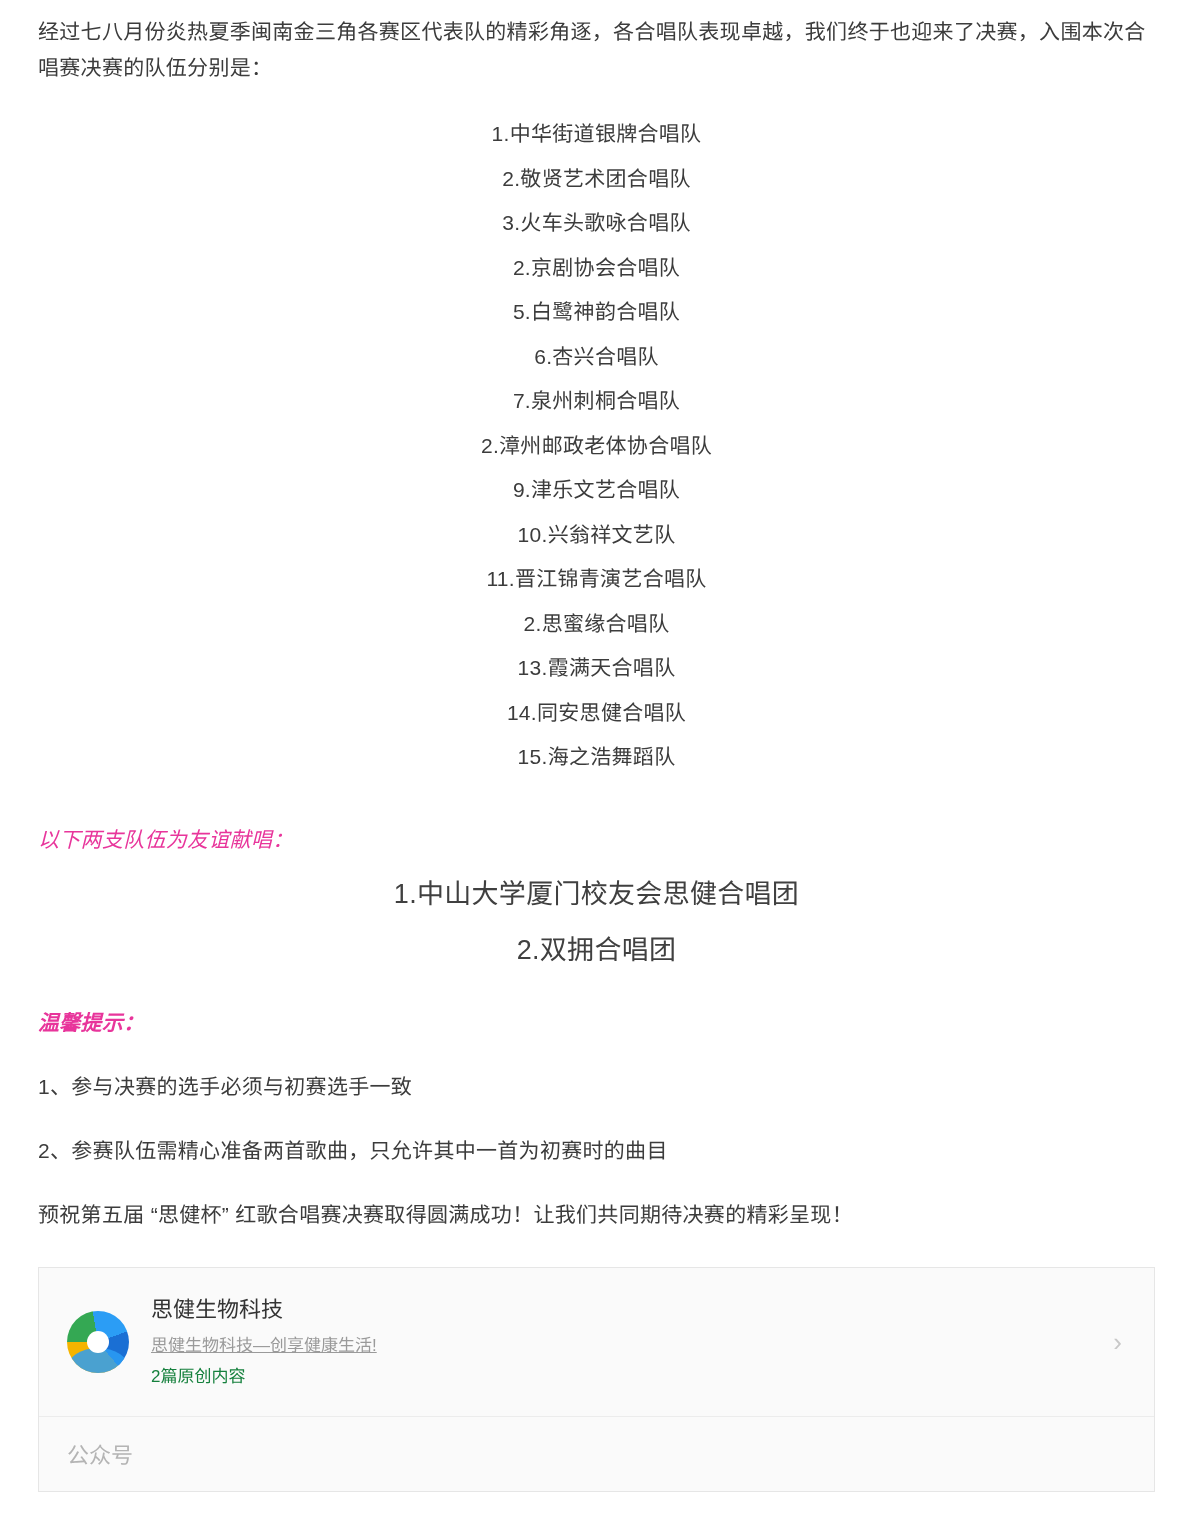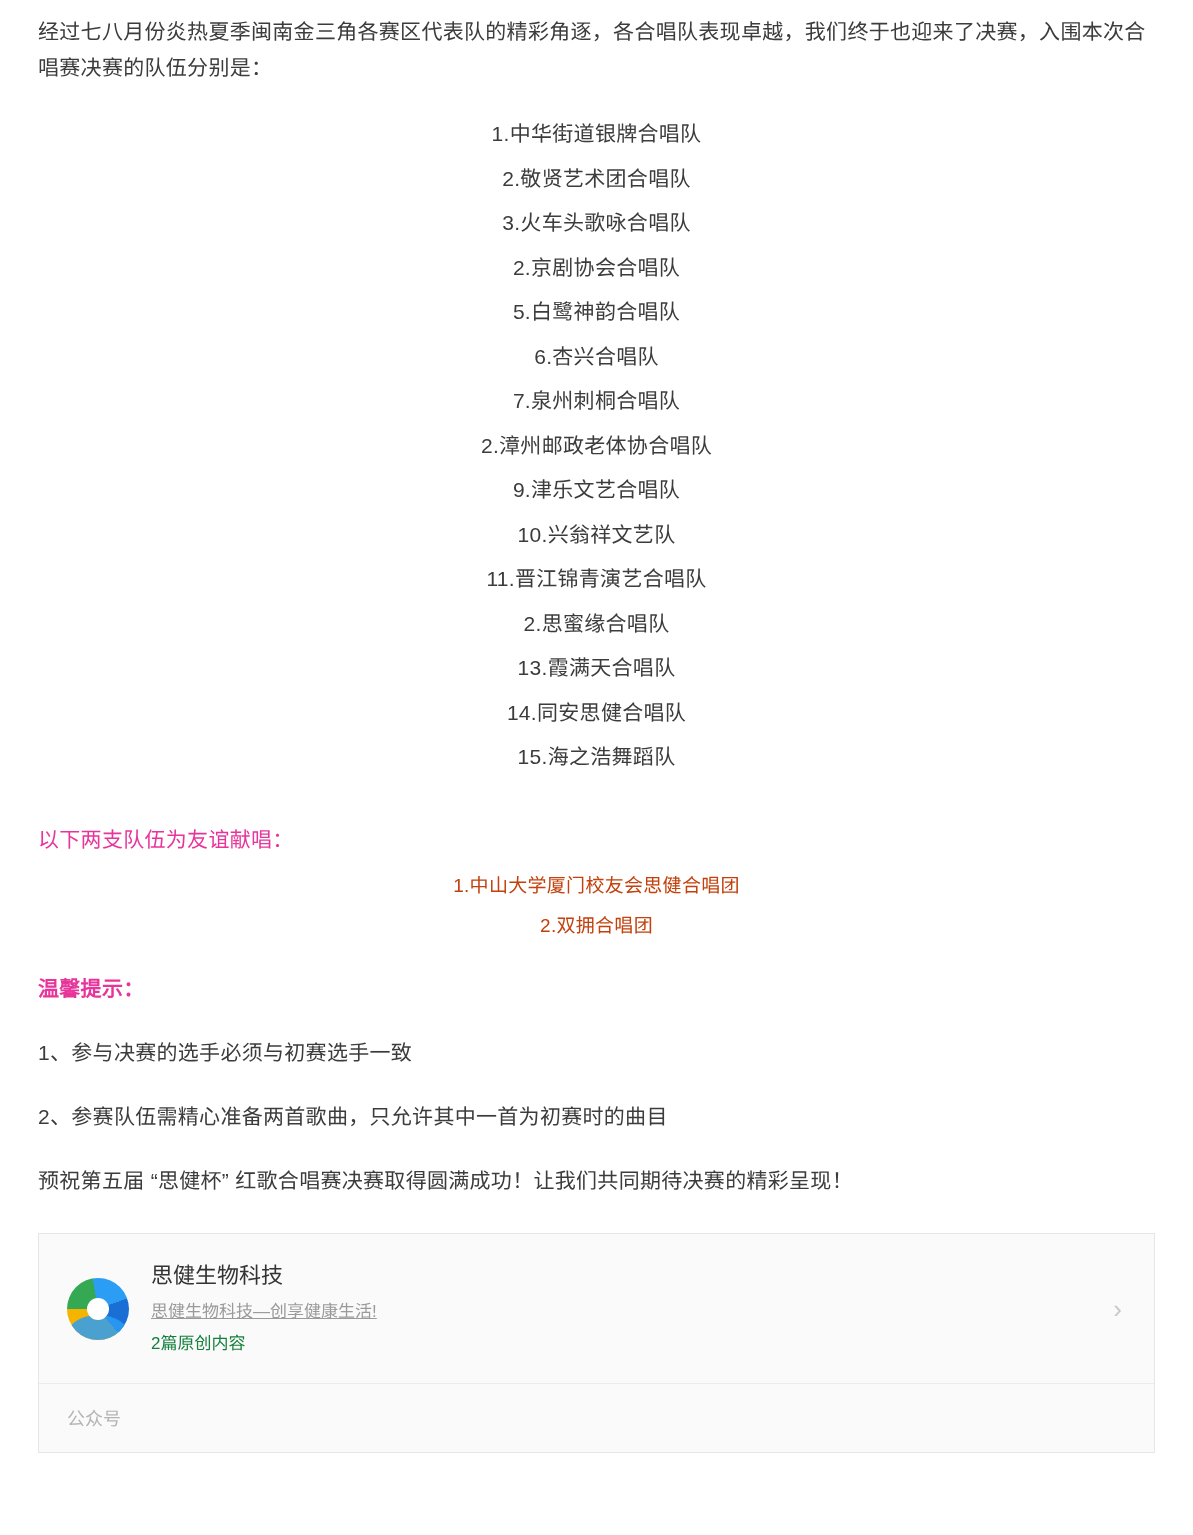--- a/index.html
+++ b/index.html
@@ -40,34 +40,35 @@
   }
   .gap-after-list {
     height: 42px;
   }
   .pink-heading {
     color: #e8359b;
     font-size: 21px;
     line-height: 1.7;
     margin: 0;
     letter-spacing: 0.3px;
+    font-style: italic;
   }
   .pink-heading.bold {
     font-weight: bold;
   }
   .friendship-list {
     margin: 8px 0 0 0;
     padding: 0;
     list-style: none;
     text-align: center;
   }
   .friendship-list li {
-    font-size: 19px;
+    font-size: 27px;
     line-height: 2.1;
-    color: #c2410c;
+    color: #404040;
     letter-spacing: 0.3px;
   }
   .spacer-sm { height: 26px; }
   .note-line {
     font-size: 21px;
     line-height: 1.72;
     color: #3c3c3c;
     margin: 0;
     letter-spacing: 0.3px;
   }
@@ -143,21 +144,21 @@
   .mp-arrow {
     flex: 0 0 auto;
     color: #c8c8c8;
     font-size: 26px;
     padding-right: 8px;
     line-height: 1;
   }
   .mp-footer {
     border-top: 1px solid #ececec;
     padding: 20px 28px 22px 28px;
-    font-size: 18px;
+    font-size: 22px;
     color: #b4b4b4;
   }
   .bottom-pad { height: 60px; }
 </style>
 </head>
 <body>
 
 <div class="page">
 
   <p class="intro">经过七八月份炎热夏季闽南金三角各赛区代表队的精彩角逐，各合唱队表现卓越，我们终于也迎来了决赛，入围本次合唱赛决赛的队伍分别是：</p>

